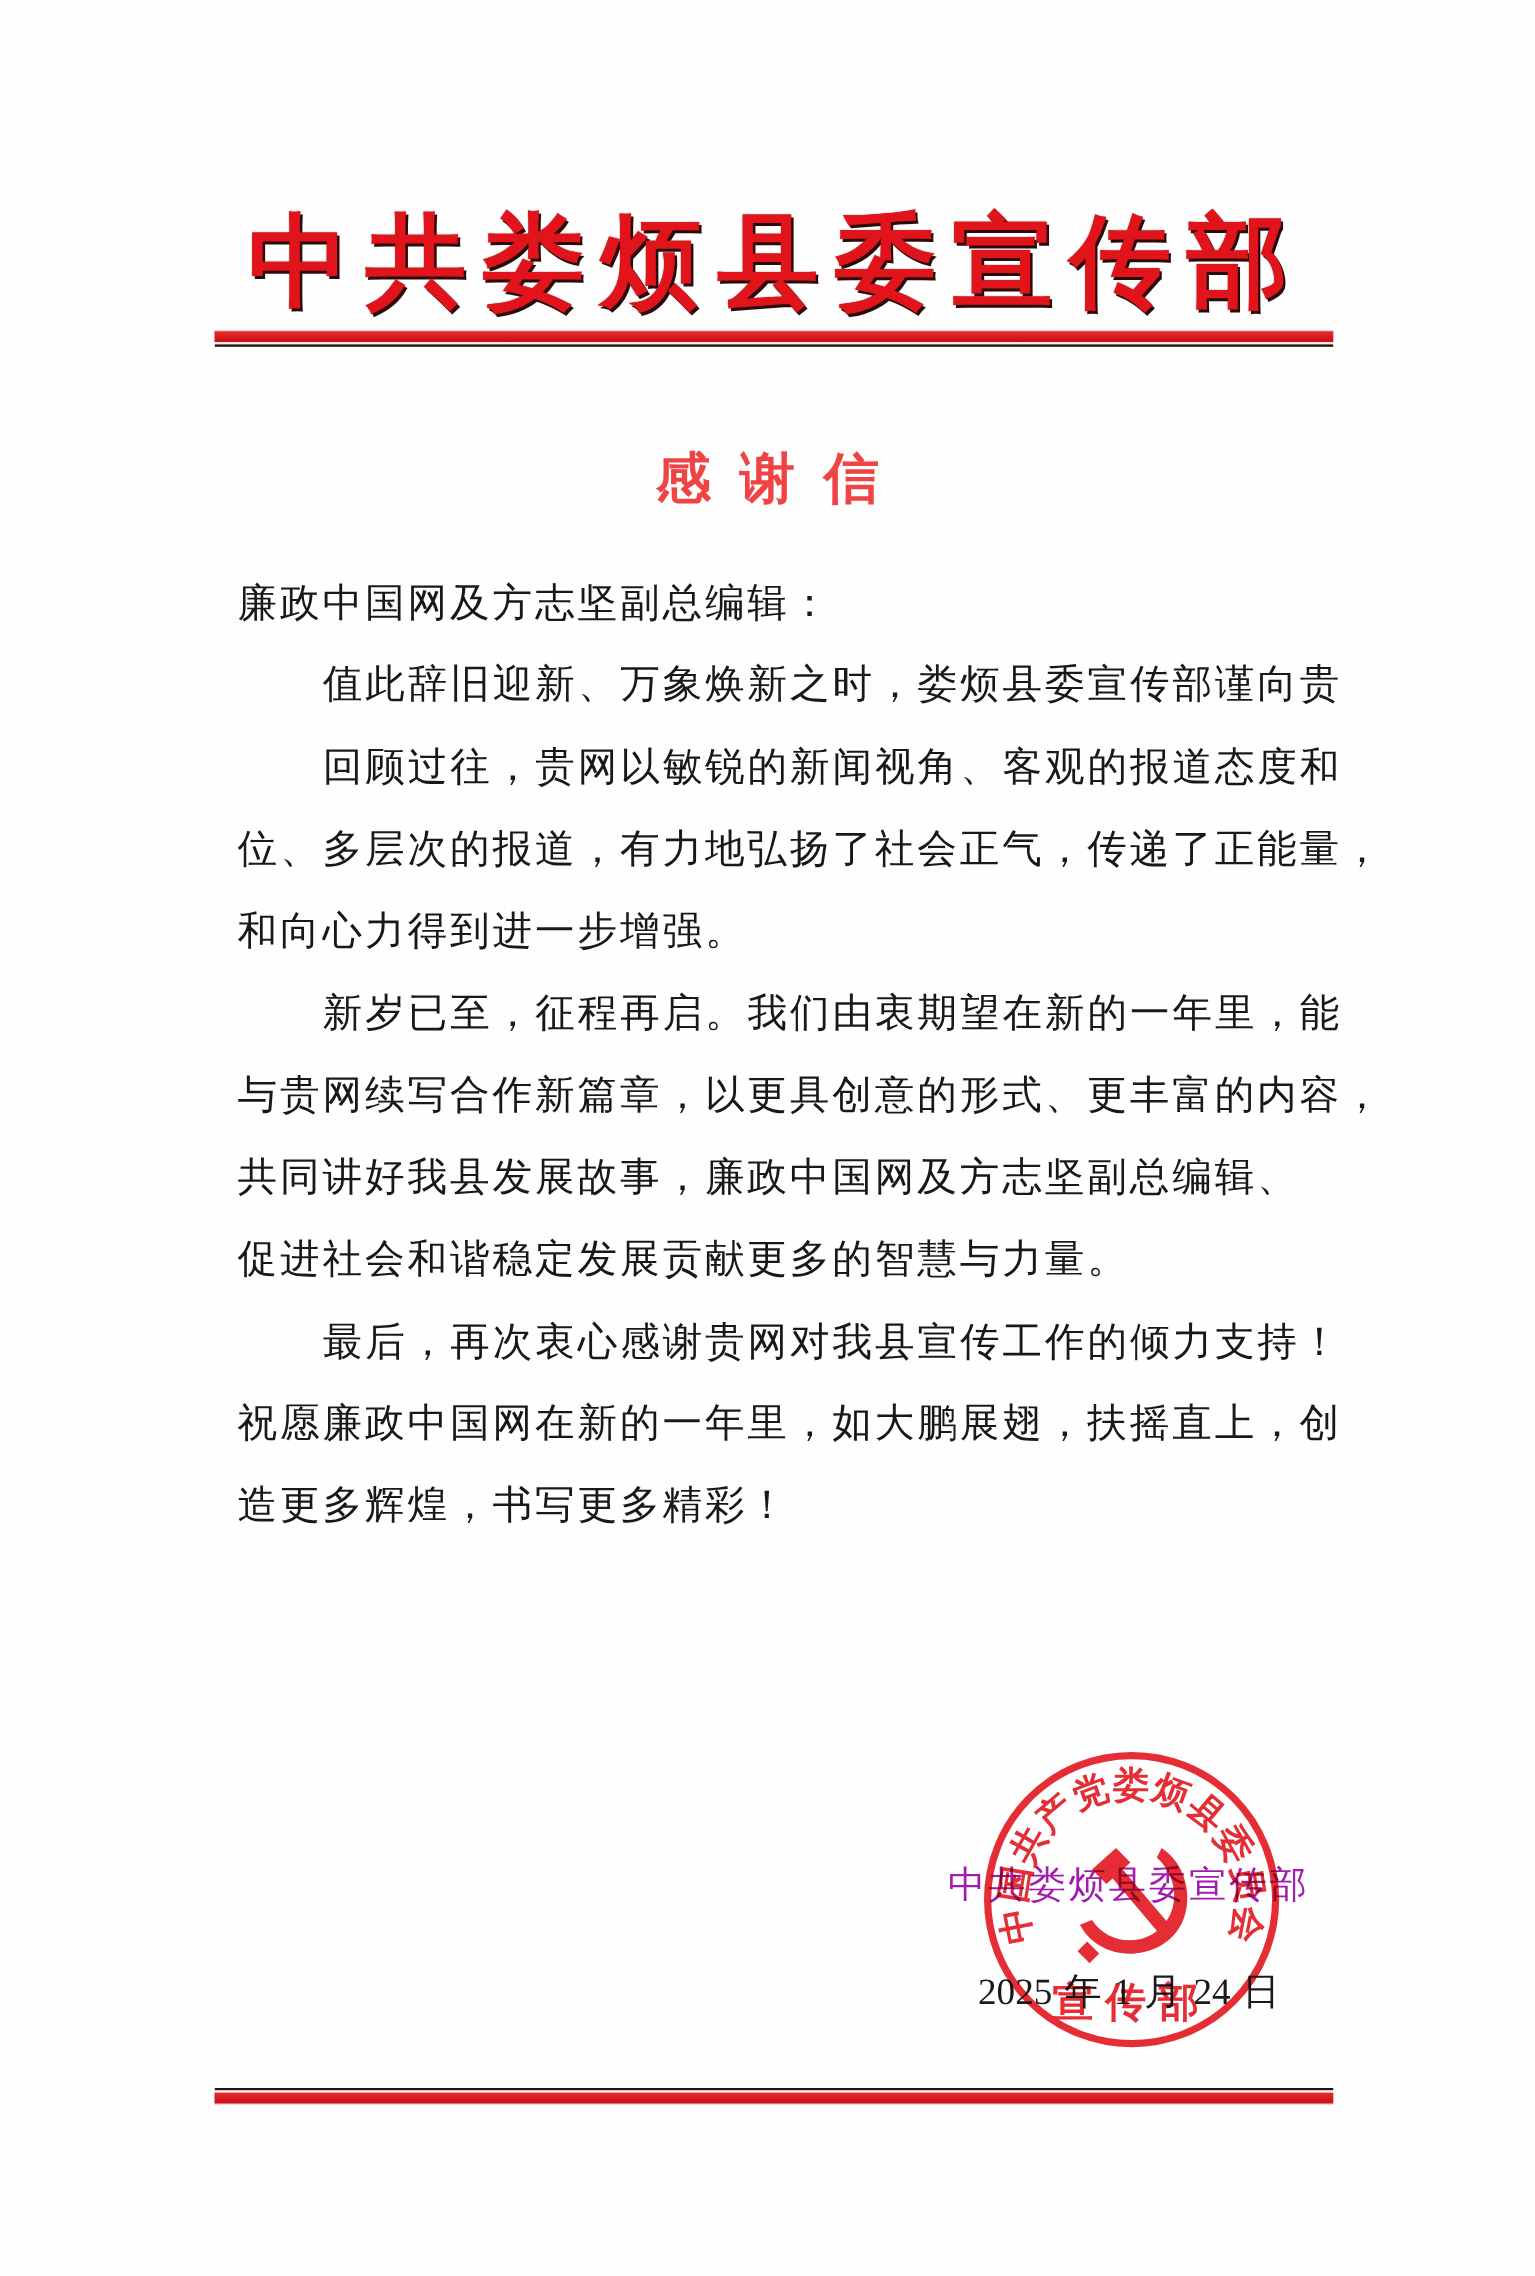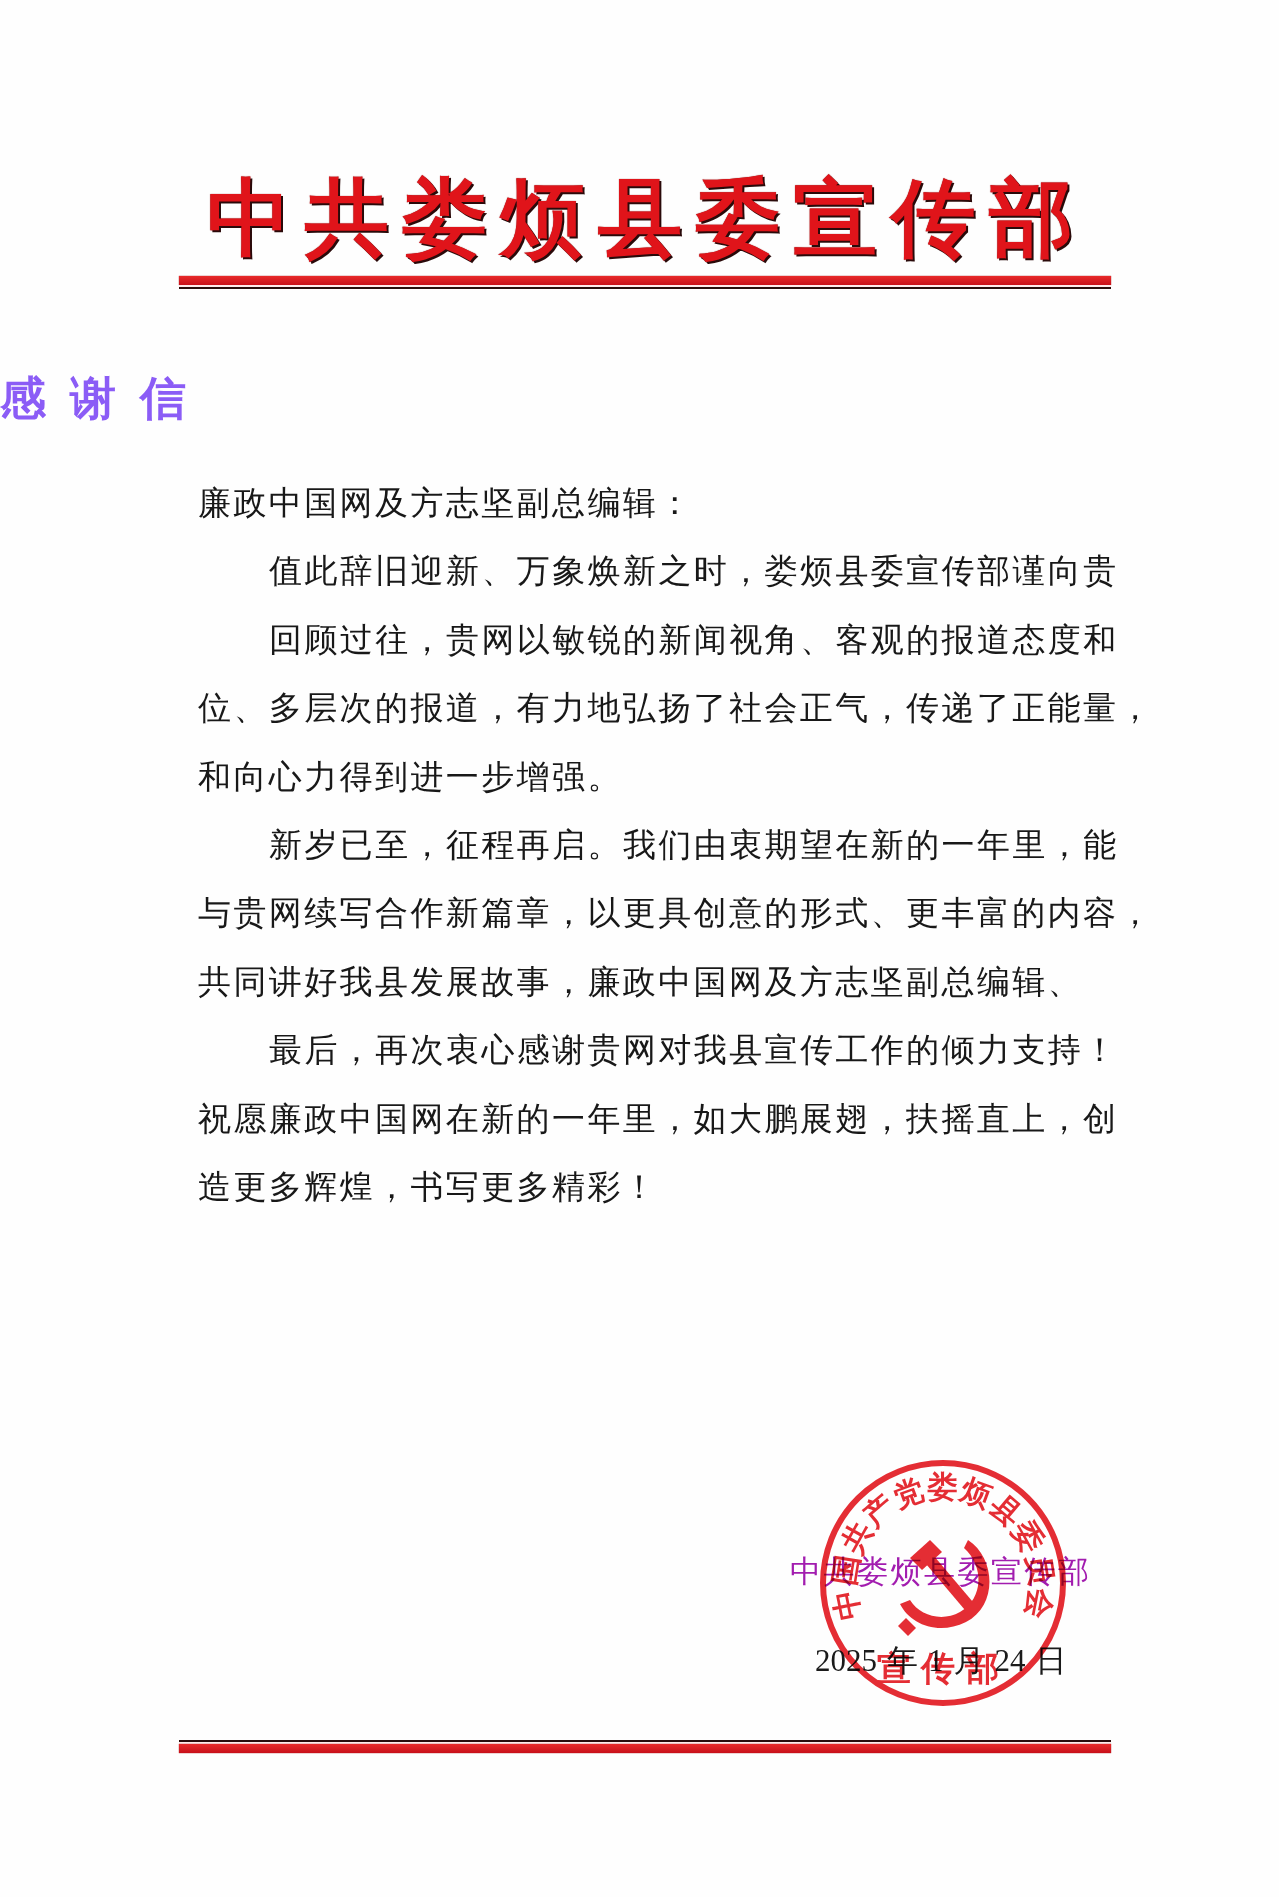--- a/index.html
+++ b/index.html
@@ -62,25 +62,25 @@
     }
     .rule-top { top: 276px; }
     .rule-bottom { top: 1740px; }
 
     
     .title {
       position: absolute;
       left: 0;
       width: 1279px;
       top: 368px;
-      text-align: left;
+      text-align: center;
       font-size: 46px;
       font-weight: bold;
       letter-spacing: 24px;
-      color: #8b5cf6;
+      color: #ef4444;
       line-height: 60px;
     }
     .title span { margin-right: -24px; }
 
     
     .body {
       position: absolute;
       left: 198px;
       top: 469px;
       width: 900px;
@@ -162,20 +162,21 @@
 
   <div class="body">
     <span class="line">廉政中国网及方志坚副总编辑：</span>
     <span class="line indent">值此辞旧迎新、万象焕新之时，娄烦县委宣传部谨向贵</span>
     <span class="line indent">回顾过往，贵网以敏锐的新闻视角、客观的报道态度和</span>
     <span class="line">位、多层次的报道，有力地弘扬了社会正气，传递了正能量，</span>
     <span class="line">和向心力得到进一步增强。</span>
     <span class="line indent">新岁已至，征程再启。我们由衷期望在新的一年里，能</span>
     <span class="line">与贵网续写合作新篇章，以更具创意的形式、更丰富的内容，</span>
     <span class="line">共同讲好我县发展故事，廉政中国网及方志坚副总编辑、</span>
+    <span class="line">促进社会和谐稳定发展贡献更多的智慧与力量。</span>
     <span class="line indent">最后，再次衷心感谢贵网对我县宣传工作的倾力支持！</span>
     <span class="line">祝愿廉政中国网在新的一年里，如大鹏展翅，扶摇直上，创</span>
     <span class="line">造更多辉煌，书写更多精彩！</span>
   </div>
 
   <div class="signature">中共娄烦县委宣传部</div>
 
   <div class="date">
     <span>2025</span><span>年</span><span>1</span><span>月</span><span>24</span><span>日</span>
   </div>

